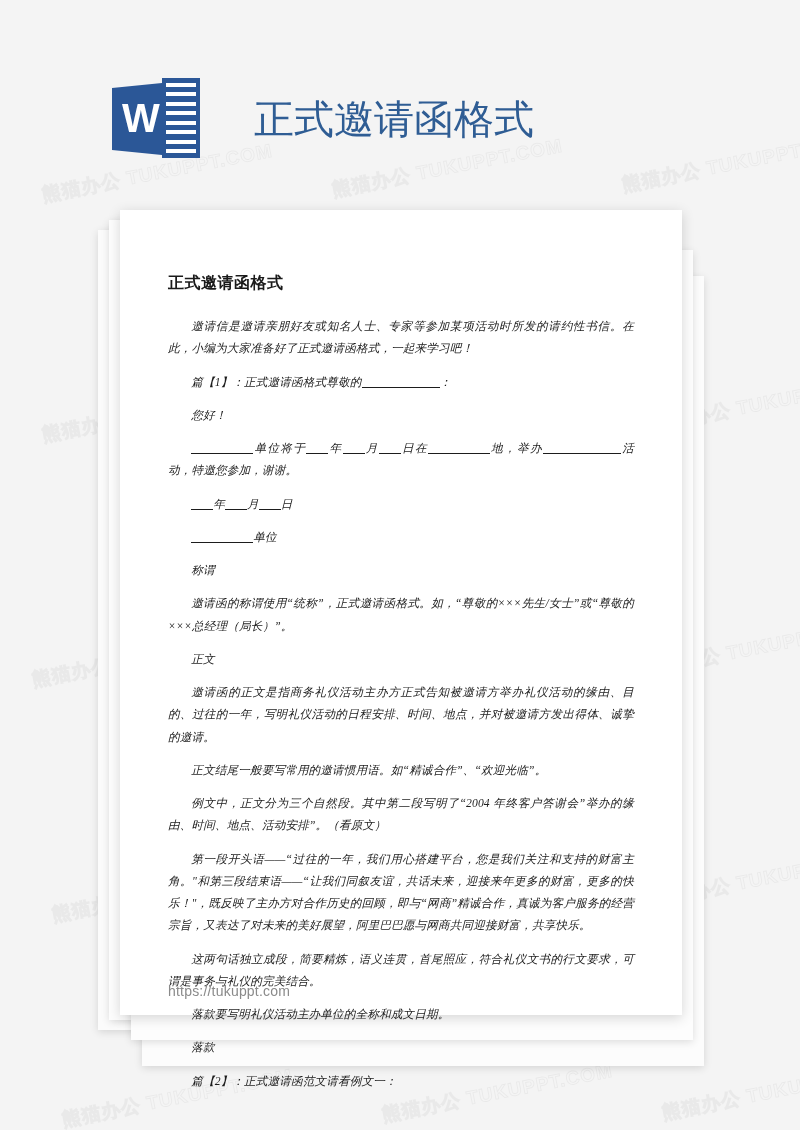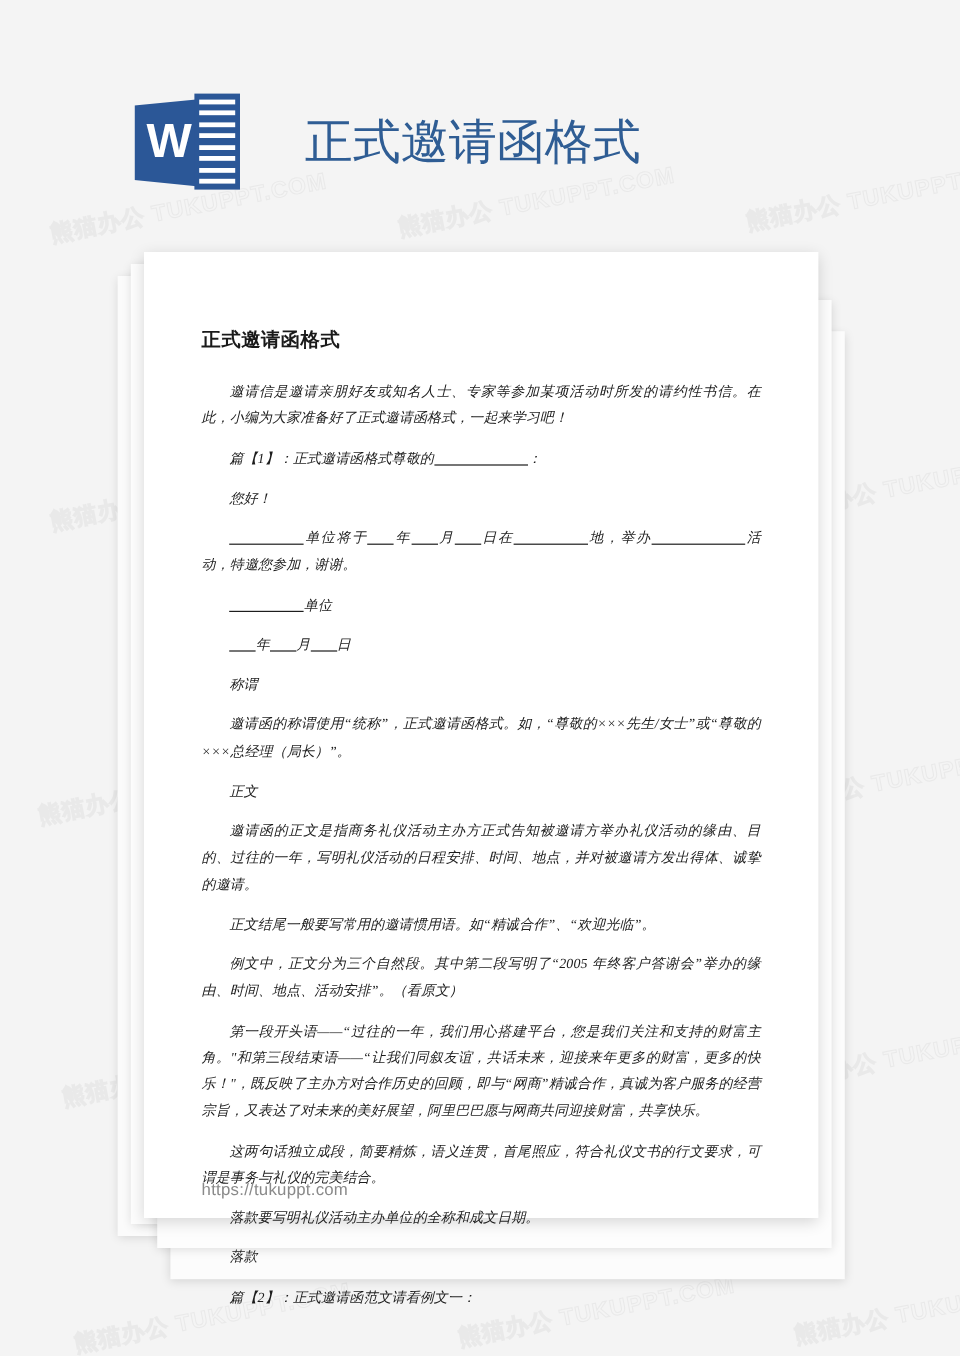--- a/index.html
+++ b/index.html
@@ -191,28 +191,28 @@
   <div class="sheet sheet-under1"></div>
 
   <div class="sheet sheet-main">
     <div class="doc-body">
       <h1 class="doc-title">正式邀请函格式</h1>
       <div id="paragraphs">
           <p class="p indent">邀请信是邀请亲朋好友或知名人士、专家等参加某项活动时所发的请约性书信。在此，小编为大家准备好了正式邀请函格式，一起来学习吧！</p>
           <p class="p indent">篇【1】：正式邀请函格式尊敬的<span class="blank b-lg"></span>：</p>
           <p class="p indent">您好！</p>
           <p class="p indent"><span class="blank b-md"></span>单位将于<span class="blank b-sm"></span>年<span class="blank b-sm"></span>月<span class="blank b-sm"></span>日在<span class="blank b-md"></span>地，举办<span class="blank b-lg"></span>活动，特邀您参加，谢谢。</p>
+          <p class="p indent"><span class="blank b-sm"></span>年<span class="blank b-sm"></span>月<span class="blank b-sm"></span>日</p>
           <p class="p indent"><span class="blank b-md"></span>单位</p>
-          <p class="p indent"><span class="blank b-sm"></span>年<span class="blank b-sm"></span>月<span class="blank b-sm"></span>日</p>
           <p class="p indent">称谓</p>
           <p class="p indent">邀请函的称谓使用“统称”，正式邀请函格式。如，“尊敬的×××先生/女士”或“尊敬的×××总经理（局长）”。</p>
           <p class="p indent">正文</p>
           <p class="p indent">邀请函的正文是指商务礼仪活动主办方正式告知被邀请方举办礼仪活动的缘由、目的、过往的一年，写明礼仪活动的日程安排、时间、地点，并对被邀请方发出得体、诚挚的邀请。</p>
           <p class="p indent">正文结尾一般要写常用的邀请惯用语。如“精诚合作”、“欢迎光临”。</p>
-          <p class="p indent">例文中，正文分为三个自然段。其中第二段写明了“2005 年终客户答谢会”举办的缘由、时间、地点、活动安排”。（看原文）</p>
+          <p class="p indent">例文中，正文分为三个自然段。其中第二段写明了“2004 年终客户答谢会”举办的缘由、时间、地点、活动安排”。（看原文）</p>
           <p class="p indent">第一段开头语——“过往的一年，我们用心搭建平台，您是我们关注和支持的财富主角。"和第三段结束语——“让我们同叙友谊，共话未来，迎接来年更多的财富，更多的快乐！"，既反映了主办方对合作历史的回顾，即与“网商”精诚合作，真诚为客户服务的经营宗旨，又表达了对未来的美好展望，阿里巴巴愿与网商共同迎接财富，共享快乐。</p>
           <p class="p indent">这两句话独立成段，简要精炼，语义连贯，首尾照应，符合礼仪文书的行文要求，可谓是事务与礼仪的完美结合。</p>
           <p class="p indent">落款要写明礼仪活动主办单位的全称和成文日期。</p>
           <p class="p indent">落款</p>
           <p class="p indent">篇【2】：正式邀请函范文请看例文一：</p>
         </div>
     </div>
     <div class="doc-url">https://tukuppt.com</div>
   </div>
 </div>

